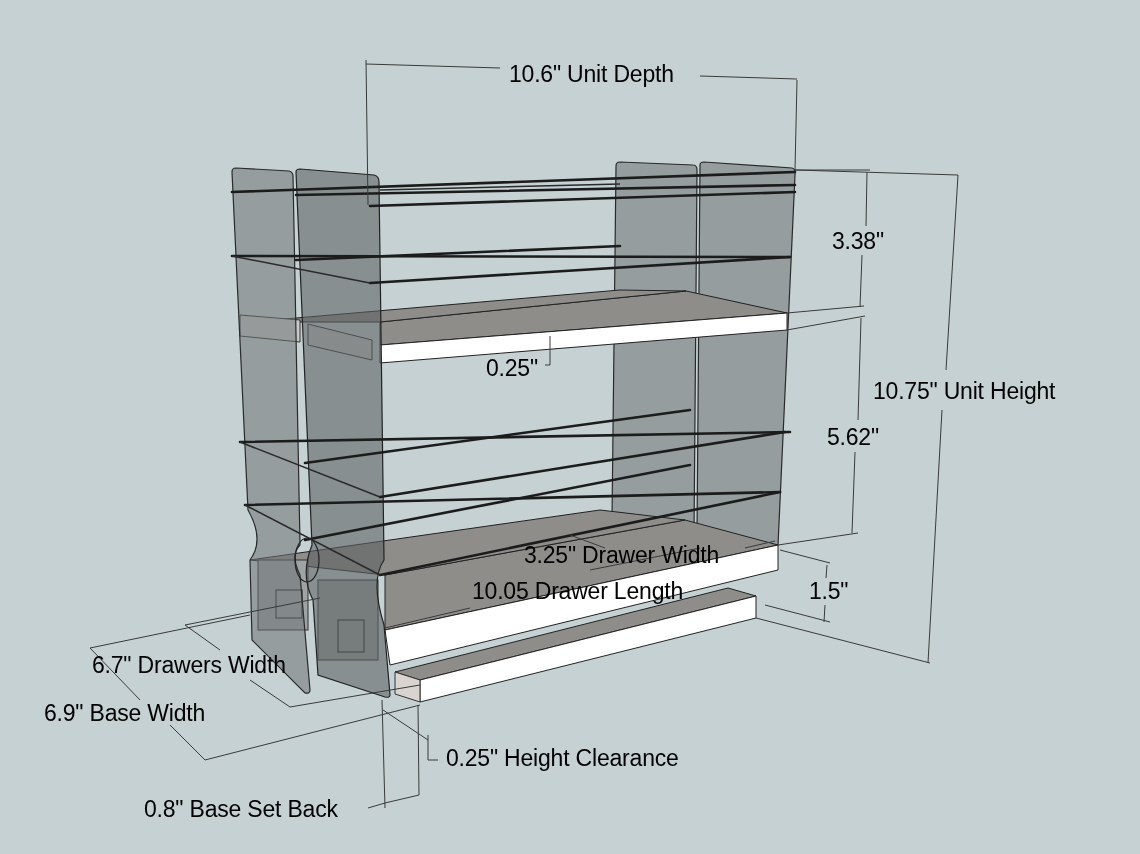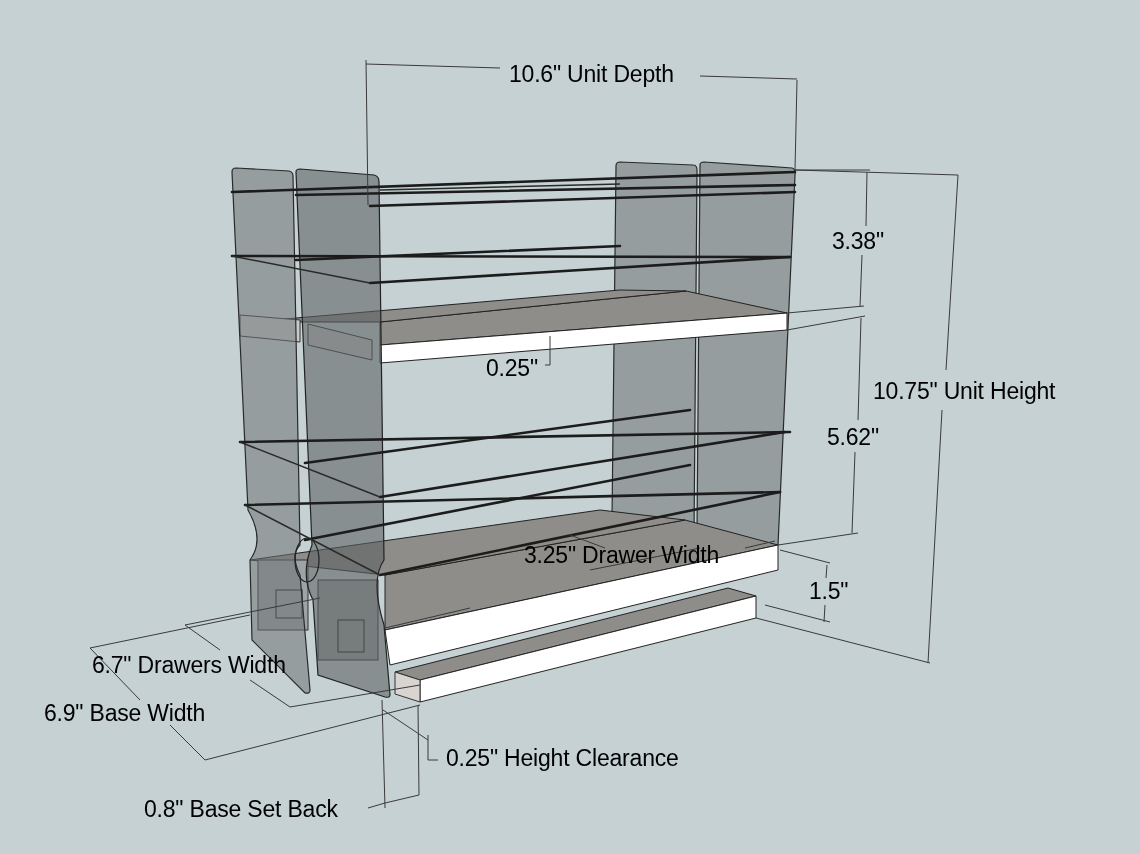--- a/index.html
+++ b/index.html
@@ -141,18 +141,19 @@
       <line class="dim" x1="745" y1="548" x2="775" y2="541"></line>
     </g>
   </svg>
 
   <span class="lbl" style="left:509px;top:63px;">10.6" Unit Depth</span>
   <span class="lbl" style="left:832px;top:230px;">3.38"</span>
   <span class="lbl" style="left:873px;top:380px;">10.75" Unit Height</span>
   <span class="lbl" style="left:827px;top:426px;">5.62"</span>
   <span class="lbl" style="left:486px;top:357px;">0.25"</span>
   <span class="lbl" style="left:524px;top:544px;">3.25" Drawer Width</span>
+  <span class="lbl" style="left:472px;top:580px;">10.05 Drawer Length</span>
   <span class="lbl" style="left:809px;top:580px;">1.5"</span>
   <span class="lbl" style="left:92px;top:654px;">6.7" Drawers Width</span>
   <span class="lbl" style="left:44px;top:702px;">6.9" Base Width</span>
   <span class="lbl" style="left:446px;top:747px;">0.25" Height Clearance</span>
   <span class="lbl" style="left:144px;top:798px;">0.8" Base Set Back</span>
 </div>
 
 </body></html>

